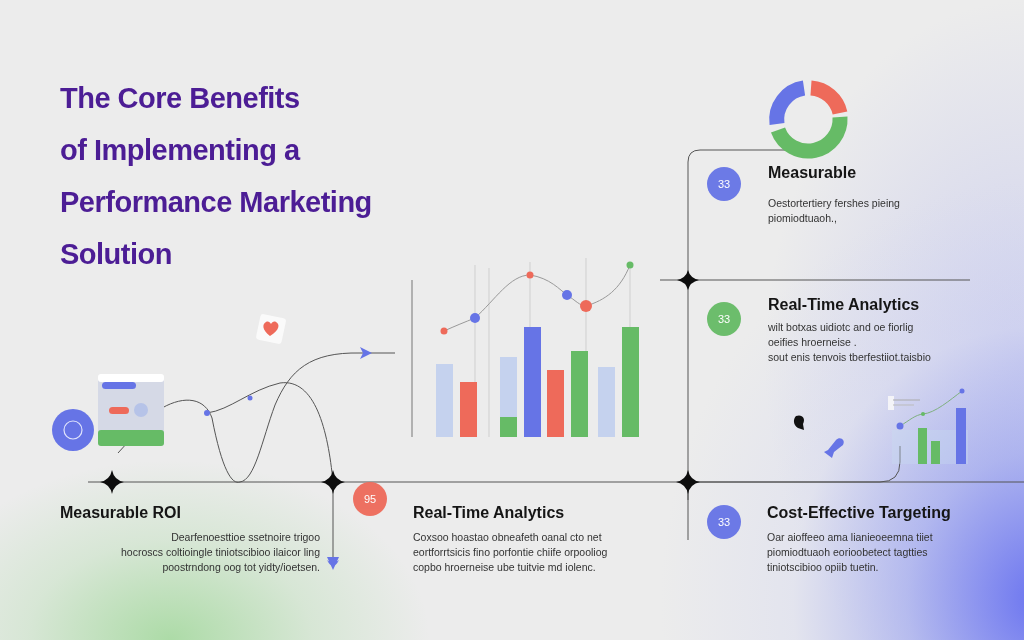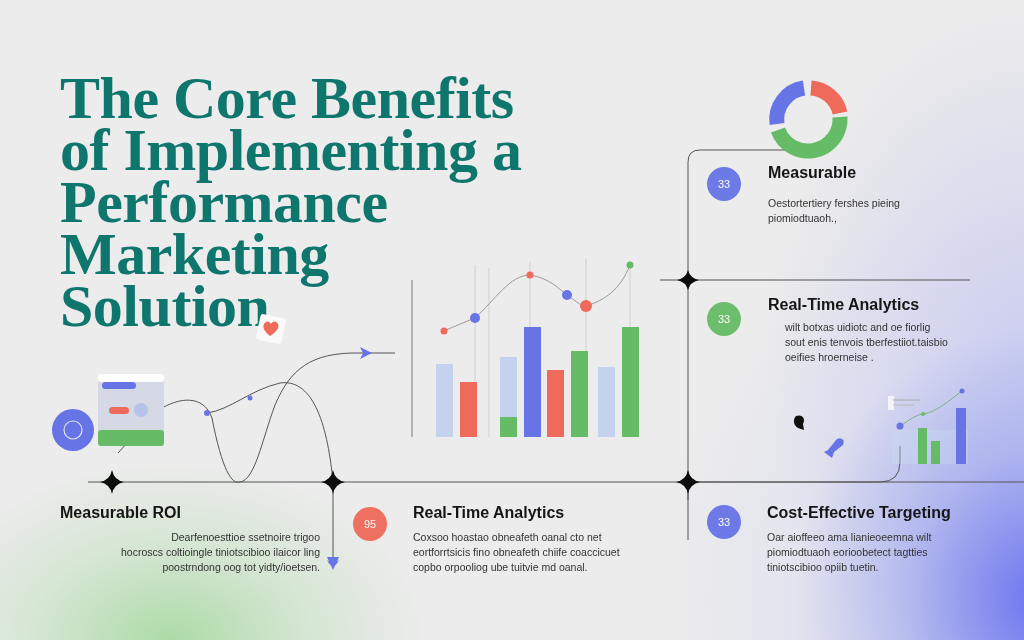--- a/index.html
+++ b/index.html
@@ -16,22 +16,22 @@
   }
   .bg-blue {
     background: radial-gradient(ellipse 380px 420px at 1040px 600px, rgba(100,110,240,0.95), rgba(140,150,240,0.55) 35%, rgba(200,205,245,0.25) 65%, rgba(236,236,236,0) 100%);
   }
   .bg-blue2 {
     background: radial-gradient(ellipse 260px 360px at 1024px 360px, rgba(170,175,240,0.45), rgba(236,236,236,0) 100%);
   }
 
   .title {
     position: absolute; left: 60px; top: 72px;
-    font-size: 60px; font-weight: 700; line-height: 52px; letter-spacing: -0.5px;
-    color: #0f766e; width: 600px; font-family: Liberation Serif, serif;
+    font-size: 29px; font-weight: 700; line-height: 52px; letter-spacing: -0.5px;
+    color: #4c1d95; width: 600px;
   }
   .title span { display: block; }
 
   svg.art { position: absolute; left: 0; top: 0; }
 
   .card { position: absolute; }
   .badge {
     position: absolute; width: 34px; height: 34px; border-radius: 50%;
     color: #fff; font-size: 11px; display: flex; align-items: center; justify-content: center;
     opacity: 0.95;
@@ -161,47 +161,47 @@
   <div class="card-title" style="left:768px; top:164px;">Measurable</div>
   <div class="card-body" style="left:768px; top:188px;margin-top:8px;">
     <span>Oestortertiery fershes pieing</span>
     <span>piomiodtuaoh.,</span>
   </div>
 </div>
 
 <div class="card">
   <div class="badge" style="left: 707px; top: 302px; background: rgb(102, 187, 102);">33</div>
   <div class="card-title" style="left:768px; top:296px;">Real-Time Analytics</div>
-  <div class="card-body" style="left:785px; top:320px;">
+  <div class="card-body" style="left:768px; top:320px;">
     <span>wilt botxas uidiotc and oe fiorlig</span>
+    <span>oeifies hroerneise .</span>
     <span>sout enis tenvois tberfestiiot.taisbio</span>
-    <span>oeifies hroerneise .</span>
   </div>
 </div>
 
 <div class="card">
   <div class="card-title" style="left:60px; top:504px;">Measurable ROI</div>
   <div class="card-body" style="left:60px; top:530px; width:260px;text-align:right;">
     <span>Dearfenoesttioe ssetnoire trigoo</span>
     <span>hocroscs coltioingle tiniotscibioo ilaicor ling</span>
     <span>poostrndong oog tot yidty/ioetsen.</span>
   </div>
 </div>
 
 <div class="card">
-  <div class="badge" style="left: 353px; top: 507px; background: rgb(238, 106, 90);">95</div>
+  <div class="badge" style="left: 353px; top: 482px; background: rgb(238, 106, 90);">95</div>
   <div class="card-title" style="left:413px; top:504px;">Real-Time Analytics</div>
   <div class="card-body" style="left:413px; top:530px; width:260px;">
     <span>Coxsoo hoastao obneafeth oanal cto net</span>
-    <span>eortforrtsicis fino obneafeth chiife coaccicuet</span>
-    <span>copbo orpooliog ube tuitvie md oanal.</span>
+    <span>eortforrtsicis fino porfontie chiife orpooliog</span>
+    <span>copbo hroerneise ube tuitvie md iolenc.</span>
   </div>
 </div>
 
 <div class="card">
   <div class="badge" style="left: 707px; top: 505px; background: rgb(102, 116, 230);">33</div>
   <div class="card-title" style="left:767px; top:504px;">Cost-Effective Targeting</div>
   <div class="card-body" style="left:767px; top:530px;">
-    <span>Oar aioffeeo ama lianieoeemna wilt</span>
+    <span>Oar aioffeeo ama lianieoeemna tiiet</span>
     <span>piomiodtuaoh eorioobetect tagtties</span>
     <span>tiniotscibioo opiib tuetin.</span>
   </div>
 </div>
 
 </body></html>

